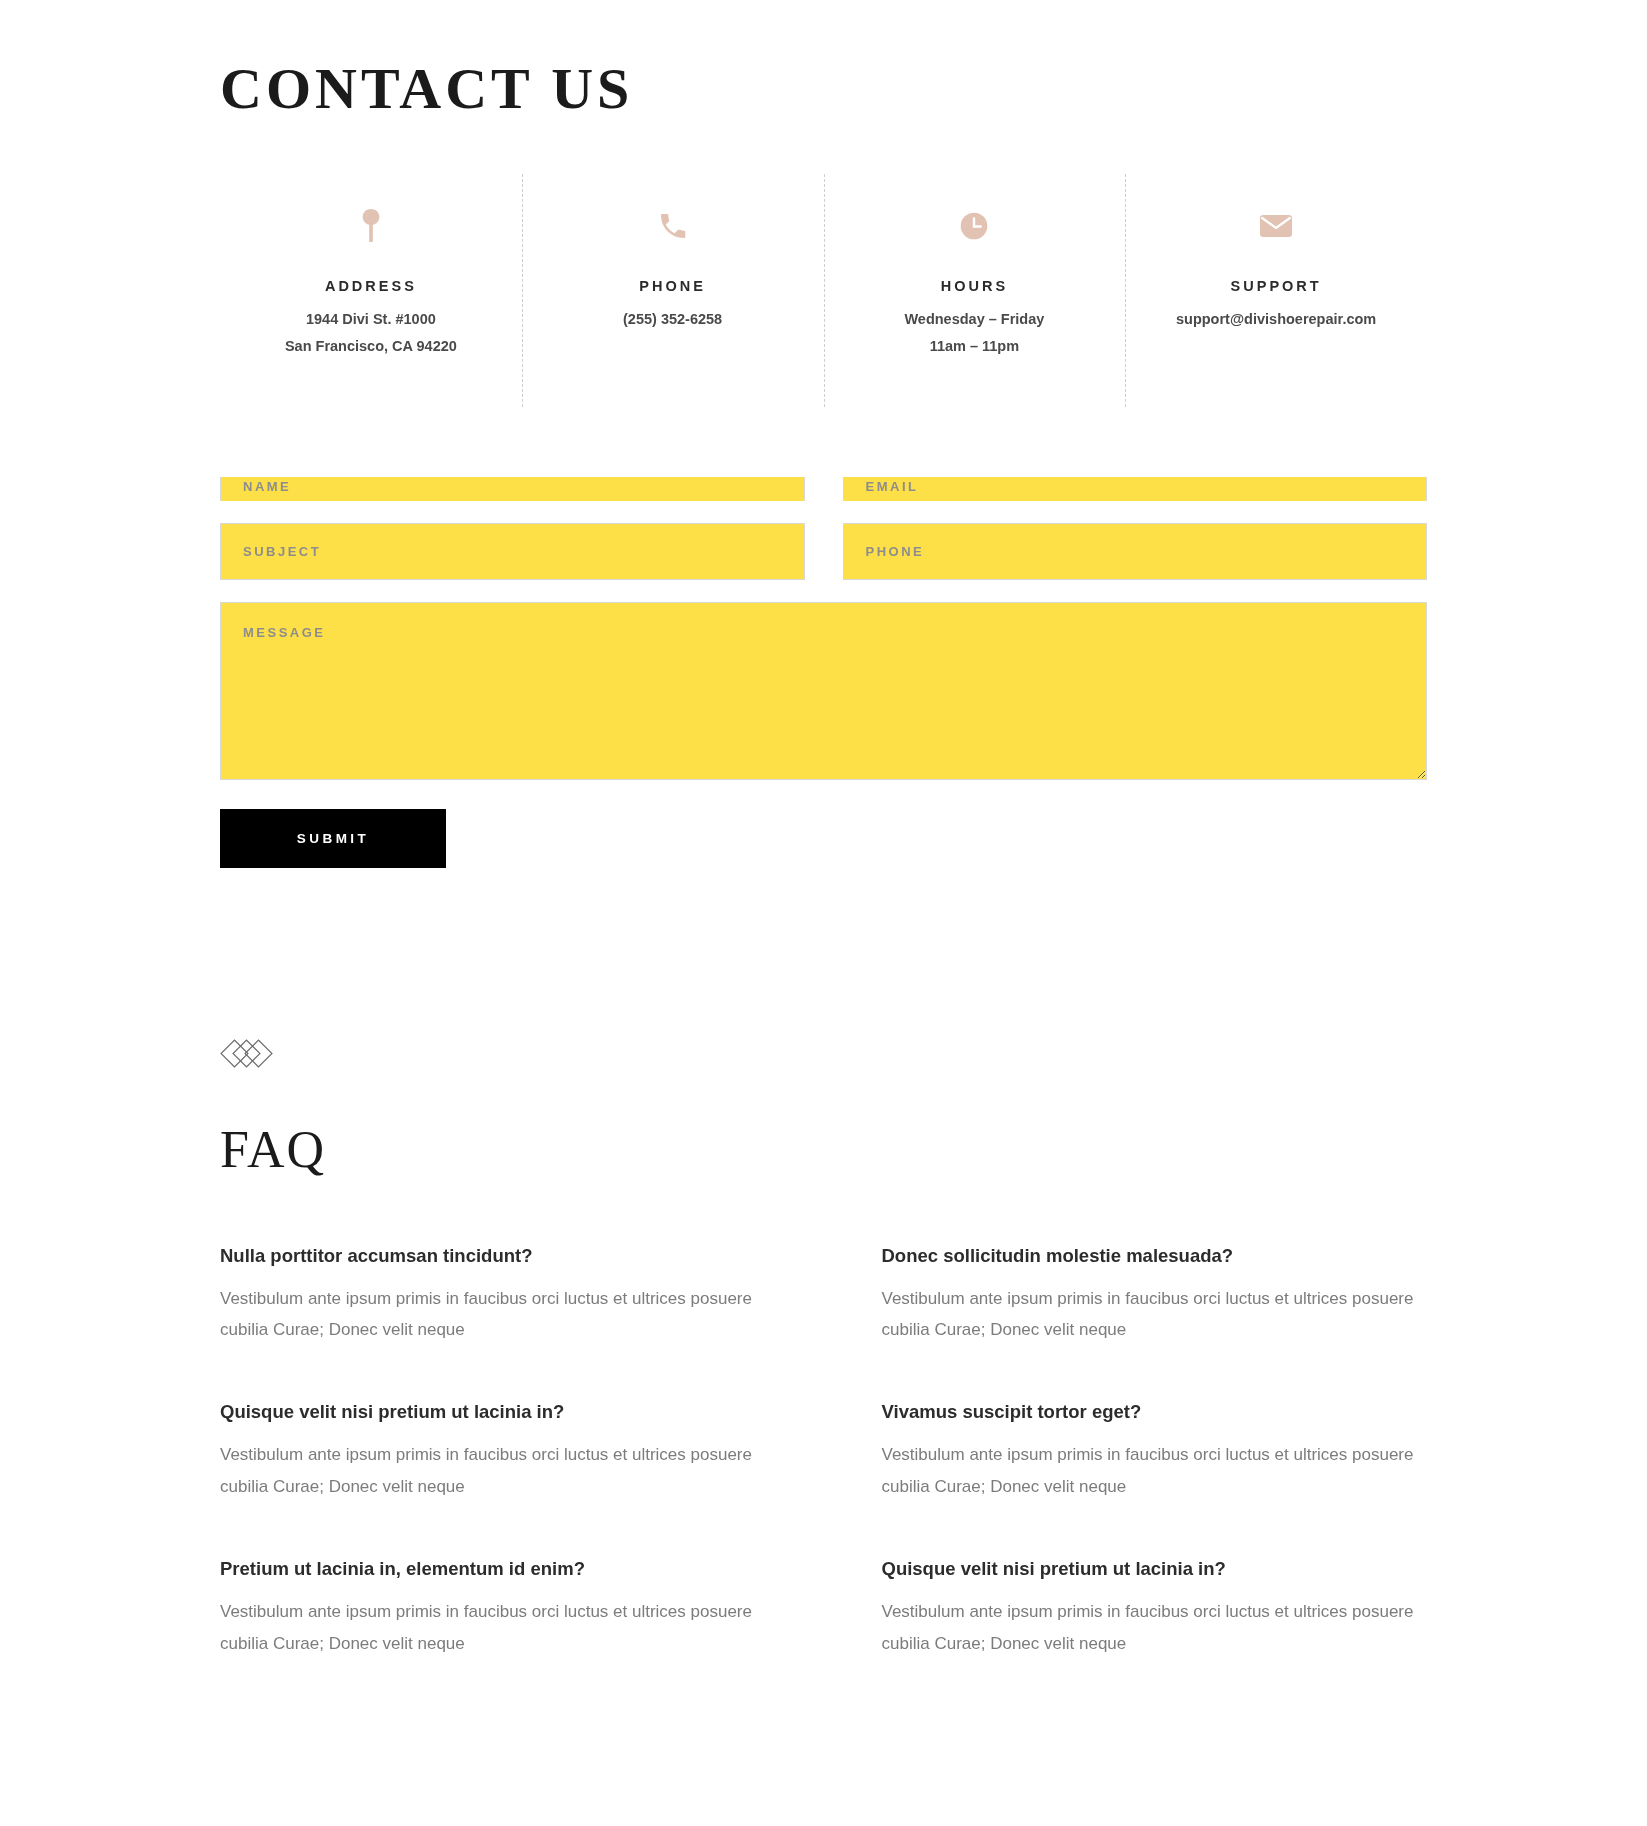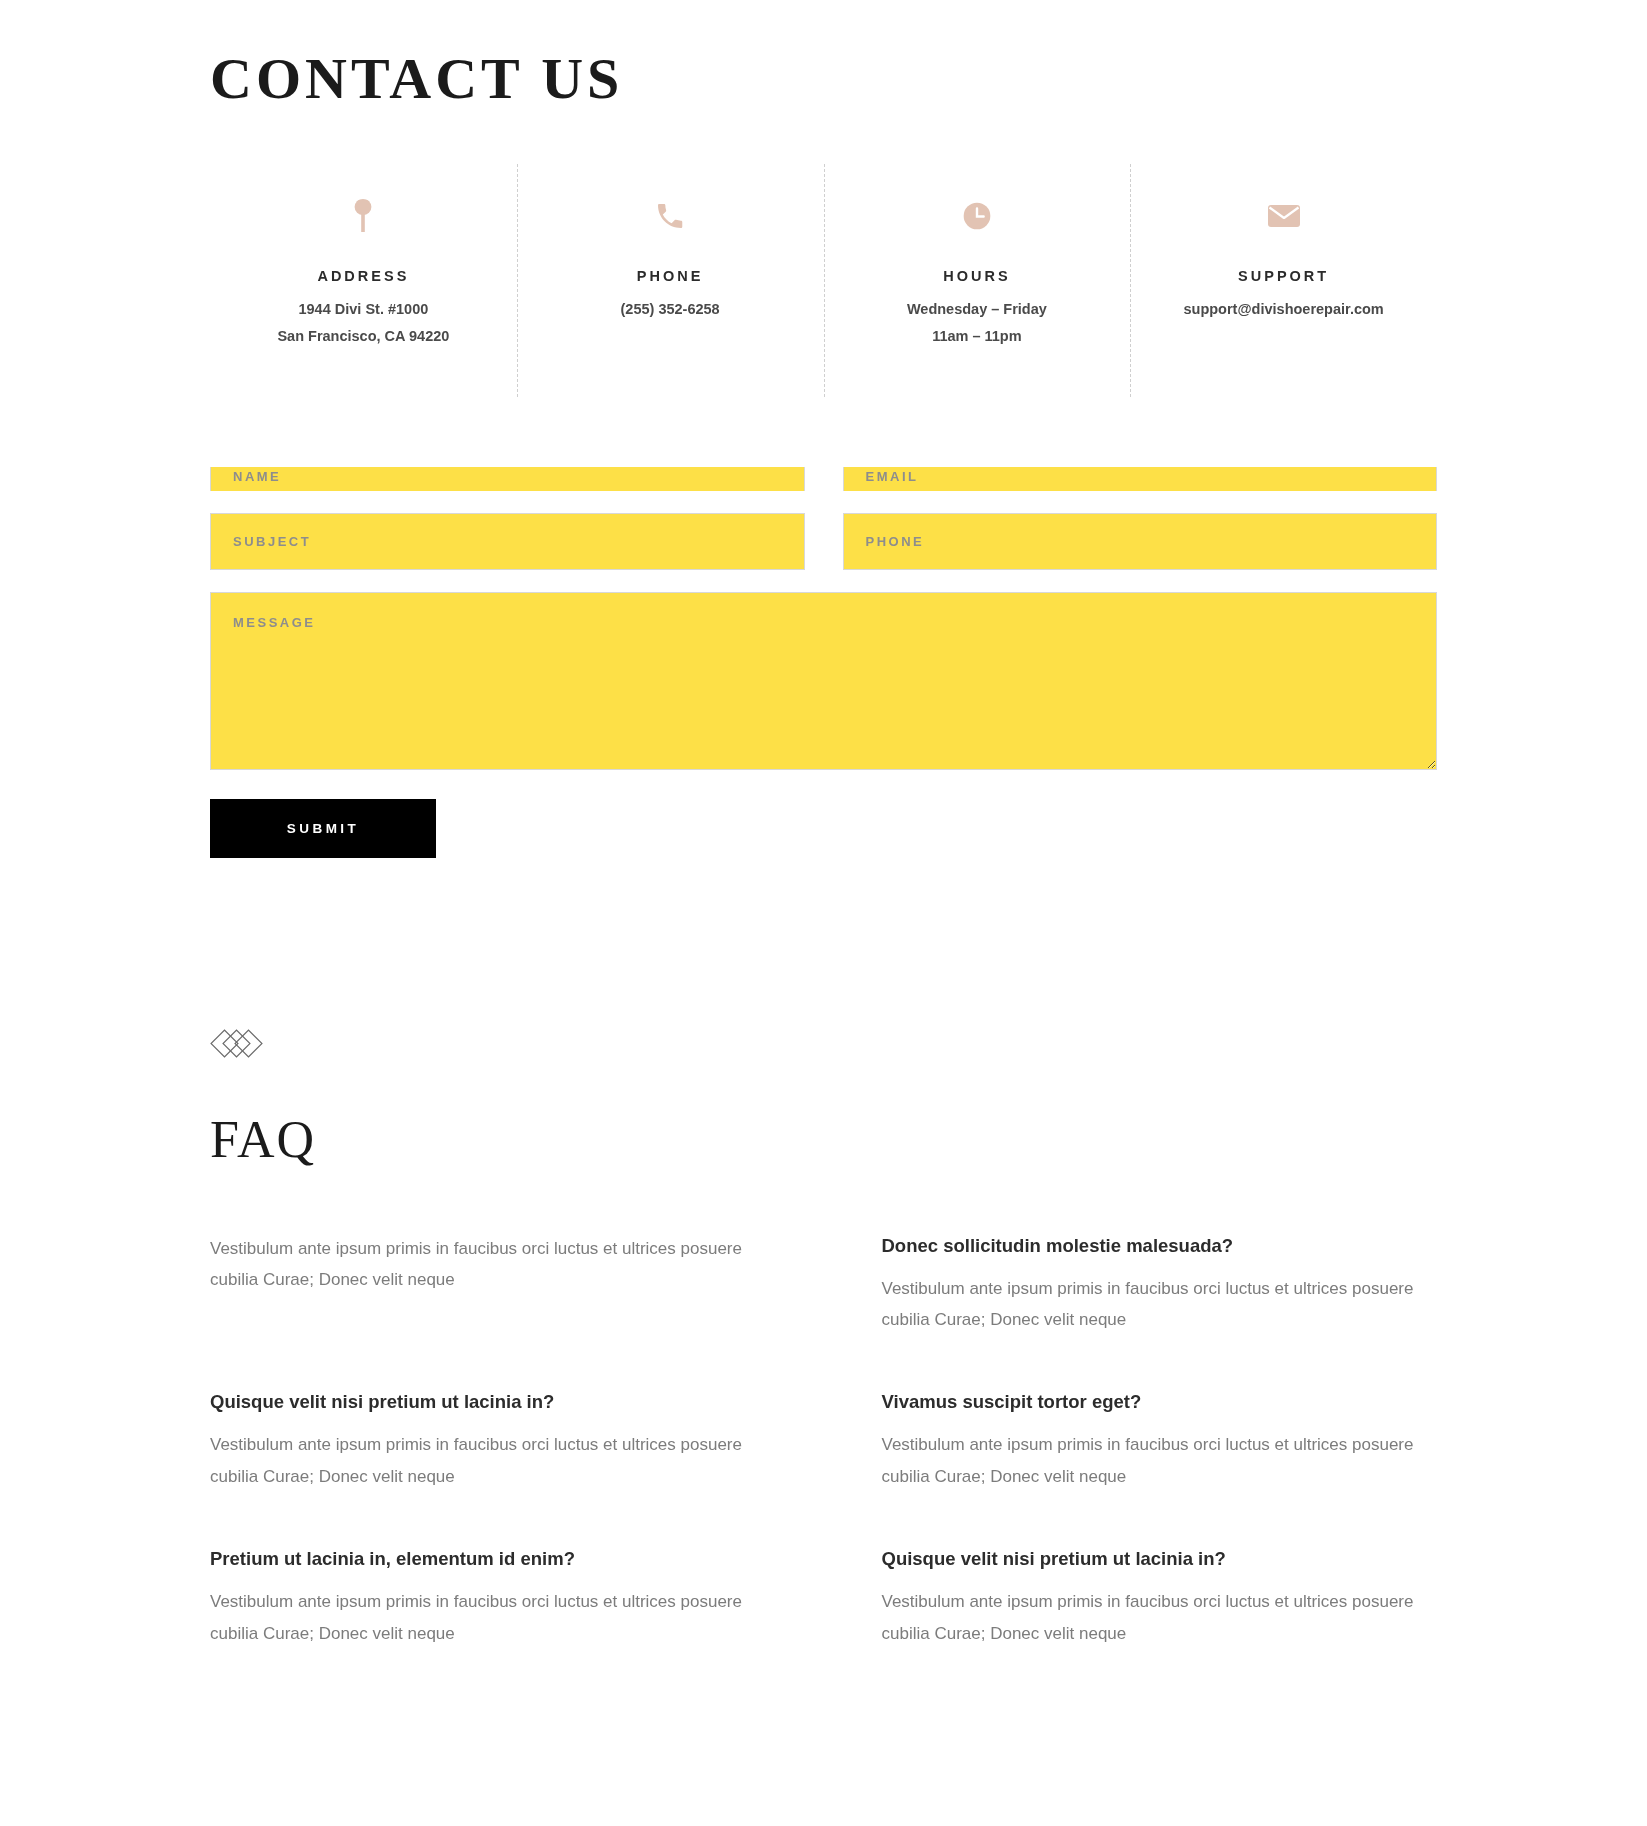--- a/index.html
+++ b/index.html
@@ -12,21 +12,21 @@
     width: 1647px;
     min-height: 1826px;
     font-family: "Liberation Sans", sans-serif;
     color: #333333;
     position: relative;
     overflow-x: hidden;
   }
   .page {
     width: 1647px;
     position: relative;
-    padding: 4px;
+    padding: 14px;
   }
 
   
   .contact-title {
     font-family: "Liberation Serif", serif;
     font-weight: 700;
     font-size: 58px;
     letter-spacing: 4px;
     color: #1b1b1b;
     margin: 0;
@@ -296,20 +296,21 @@
           <rect x="29" y="6" width="19" height="19" transform="rotate(45 38.5 15.5)"></rect>
         </g>
       </svg>
     </div>
 
     <h2 class="faq-title">FAQ</h2>
 
     <div class="faq-grid">
 
       <div class="faq-item">
+        <p class="faq-q">Nulla porttitor accumsan tincidunt?</p>
         <p class="faq-a">Vestibulum ante ipsum primis in faucibus orci luctus et ultrices posuere cubilia Curae; Donec velit neque</p>
       </div>
 
       <div class="faq-item">
         <p class="faq-q">Donec sollicitudin molestie malesuada?</p>
         <p class="faq-a">Vestibulum ante ipsum primis in faucibus orci luctus et ultrices posuere cubilia Curae; Donec velit neque</p>
       </div>
 
       <div class="faq-item">
         <p class="faq-q">Quisque velit nisi pretium ut lacinia in?</p>

